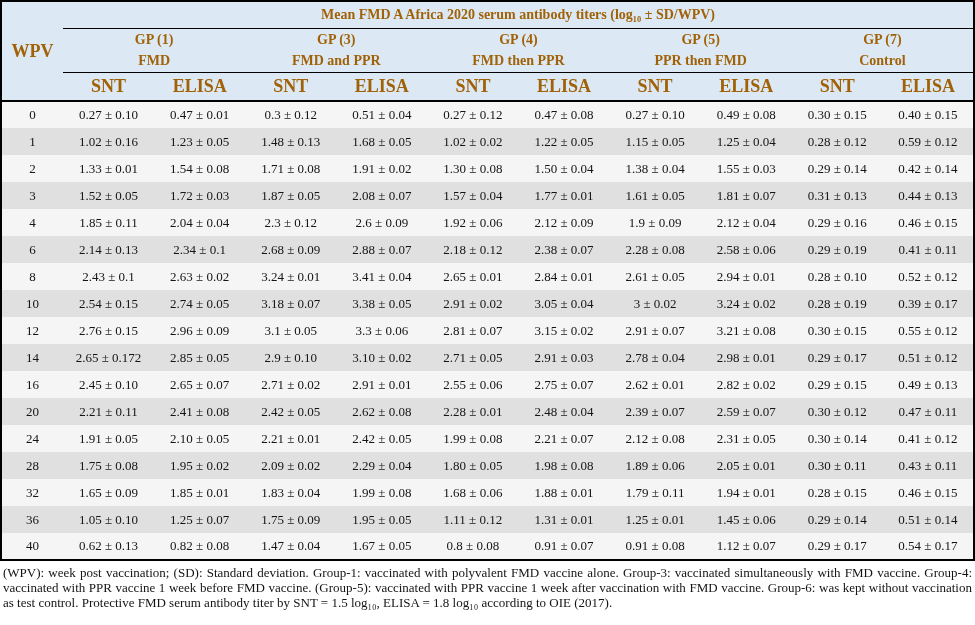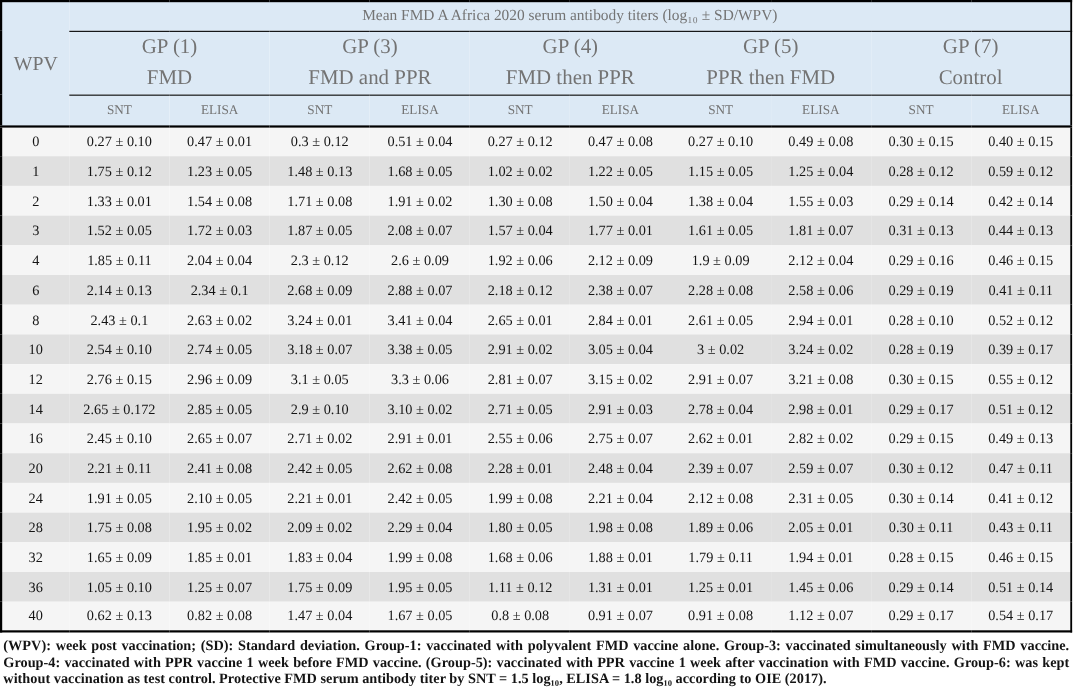--- a/index.html
+++ b/index.html
@@ -15,49 +15,49 @@
     width:975px;height:625px;background:#ffffff;
     font-family:"Liberation Serif", serif;color:var(--text);
     overflow:hidden;
   }
   table{
     width:975px;border-collapse:collapse;table-layout:fixed;
     border:2px solid var(--border);
   }
   col.wpv-col{width:62px;}
   thead th{
-    background:var(--header-bg);font-weight:normal;text-align:center;
-    padding:0;color:#737373;
+    background:var(--header-bg);font-weight:bold;text-align:center;
+    padding:0;color:#a16207;
   }
   .title-cell{
     border-bottom:1.5px solid var(--border);
     font-size:14px;height:27px;
   }
   .wpv-head{
     border-bottom:2.5px solid var(--border);
     font-size:18px;
   }
   .group-cell{
     border-bottom:1.5px solid var(--border);
-    font-size:19px;height:44px;line-height:1.5;
+    font-size:14px;height:44px;line-height:1.5;
   }
   .sub-cell{
-    height:29px;font-size:12px;
+    height:29px;font-size:18px;
     border-bottom:2.5px solid var(--border);
   }
   tbody td{
     text-align:center;font-size:13px;height:27px;padding:0 2px;
     color:var(--text);
   }
   tbody tr:nth-child(odd){background:var(--row-bg);}
   tbody tr:nth-child(even){background:var(--row-alt-bg);}
   tbody td.bold{font-weight:normal;}
   .footnote{
     margin:0;padding:4px 3px 0 3px;
-    font-size:13px;line-height:1.17;text-align:justify;font-weight:bold;
+    font-size:13px;line-height:1.17;text-align:justify;
   }
 </style>
 </head>
 <body>
 
 <div class="page">
   <table>
     <colgroup>
       <col class="wpv-col">
       <col span="10">
@@ -111,21 +111,21 @@
           <td>0.51 ± 0.04</td>
           <td>0.27 ± 0.12</td>
           <td>0.47 ± 0.08</td>
           <td>0.27 ± 0.10</td>
           <td>0.49 ± 0.08</td>
           <td>0.30 ± 0.15</td>
           <td>0.40 ± 0.15</td>
         </tr>
         <tr>
           <td>1</td>
-          <td>1.75 ± 0.12</td>
+          <td>1.02 ± 0.16</td>
           <td>1.23 ± 0.05</td>
           <td>1.48 ± 0.13</td>
           <td>1.68 ± 0.05</td>
           <td>1.02 ± 0.02</td>
           <td>1.22 ± 0.05</td>
           <td>1.15 ± 0.05</td>
           <td>1.25 ± 0.04</td>
           <td>0.28 ± 0.12</td>
           <td>0.59 ± 0.12</td>
         </tr>
@@ -189,21 +189,21 @@
           <td>3.41 ± 0.04</td>
           <td>2.65 ± 0.01</td>
           <td>2.84 ± 0.01</td>
           <td>2.61 ± 0.05</td>
           <td>2.94 ± 0.01</td>
           <td>0.28 ± 0.10</td>
           <td>0.52 ± 0.12</td>
         </tr>
         <tr>
           <td>10</td>
-          <td>2.54 ± 0.10</td>
+          <td>2.54 ± 0.15</td>
           <td>2.74 ± 0.05</td>
           <td>3.18 ± 0.07</td>
           <td class="bold">3.38 ± 0.05</td>
           <td class="bold">2.91 ± 0.02</td>
           <td>3.05 ± 0.04</td>
           <td class="bold">3 ± 0.02</td>
           <td class="bold">3.24 ± 0.02</td>
           <td>0.28 ± 0.19</td>
           <td>0.39 ± 0.17</td>
         </tr>
@@ -259,21 +259,21 @@
           <td>0.30 ± 0.12</td>
           <td>0.47 ± 0.11</td>
         </tr>
         <tr>
           <td>24</td>
           <td>1.91 ± 0.05</td>
           <td>2.10 ± 0.05</td>
           <td>2.21 ± 0.01</td>
           <td>2.42 ± 0.05</td>
           <td>1.99 ± 0.08</td>
-          <td>2.21 ± 0.04</td>
+          <td>2.21 ± 0.07</td>
           <td>2.12 ± 0.08</td>
           <td>2.31 ± 0.05</td>
           <td>0.30 ± 0.14</td>
           <td>0.41 ± 0.12</td>
         </tr>
         <tr>
           <td>28</td>
           <td>1.75 ± 0.08</td>
           <td>1.95 ± 0.02</td>
           <td>2.09 ± 0.02</td>

